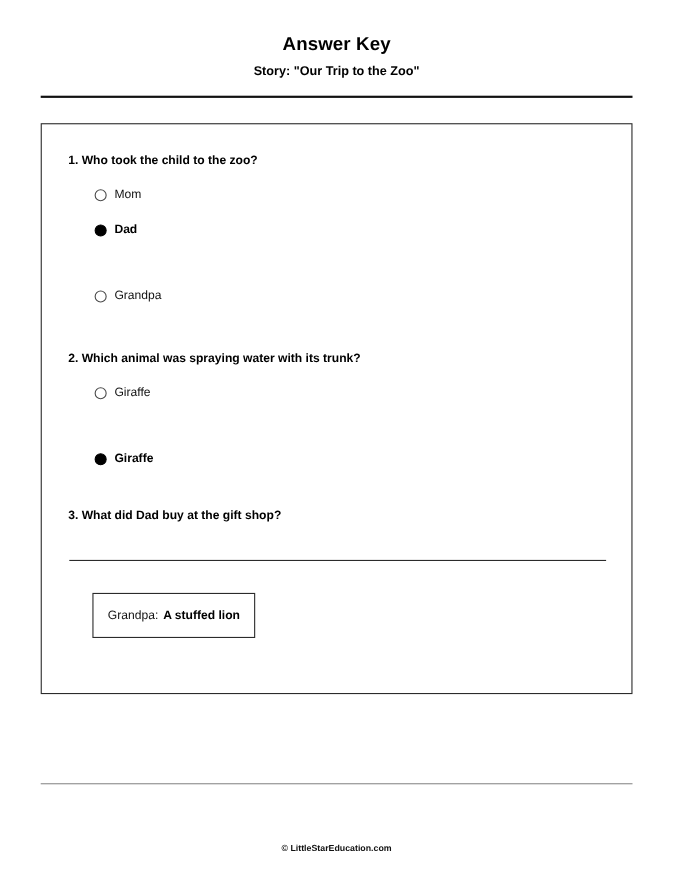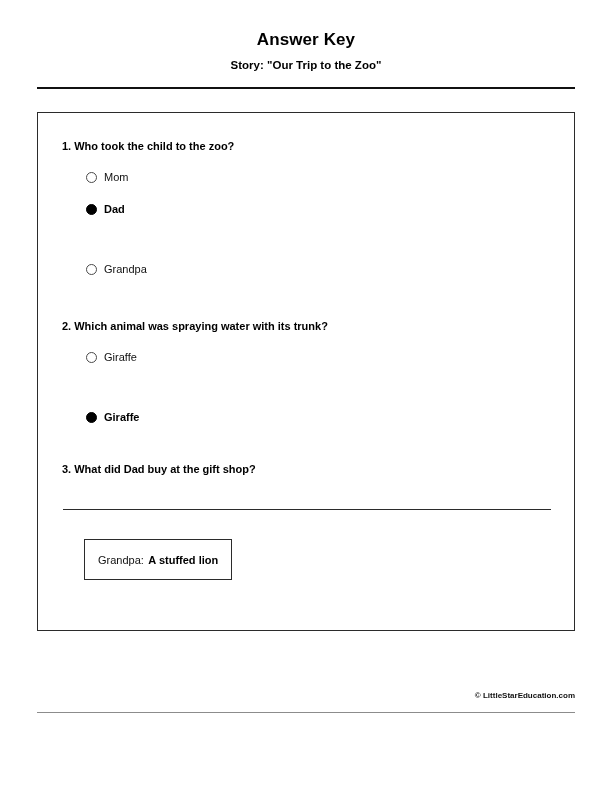--- a/index.html
+++ b/index.html
@@ -164,23 +164,23 @@
     position: absolute;
     left: 37px;
     top: 712px;
     width: 538px;
     height: 0;
     border-top: 1.5px solid #8c8c8c;
   }
   .footer-text {
     position: absolute;
     left: 37px;
-    top: 690px;
-    width: 538px;
-    text-align: right;
+    top: 766px;
+    width: 538px;
+    text-align: center;
     font-size: 8px;
     font-weight: bold;
     line-height: 11px;
     color: #111;
   }
 </style>
 </head>
 <body>
 
 <div class="page">

